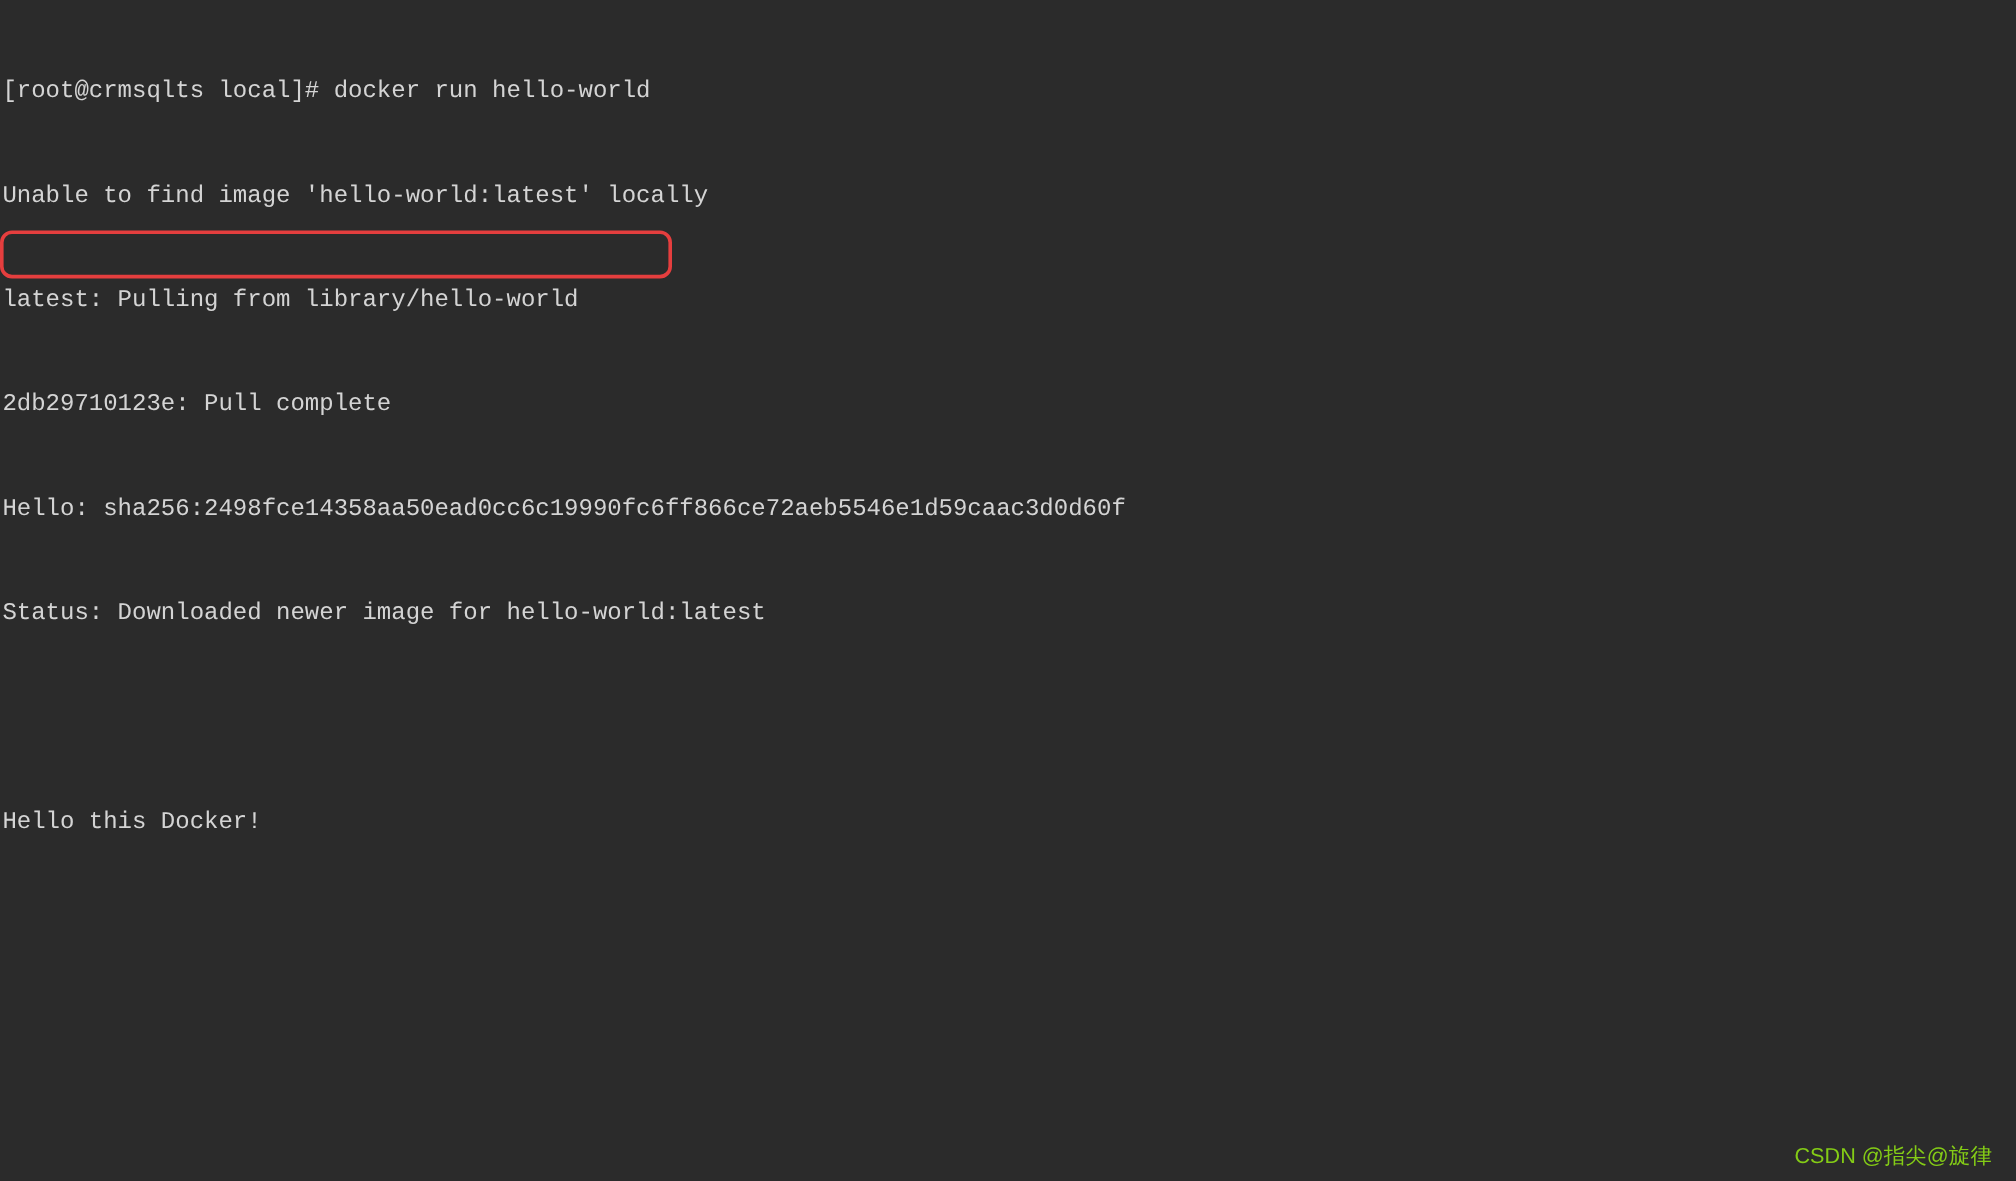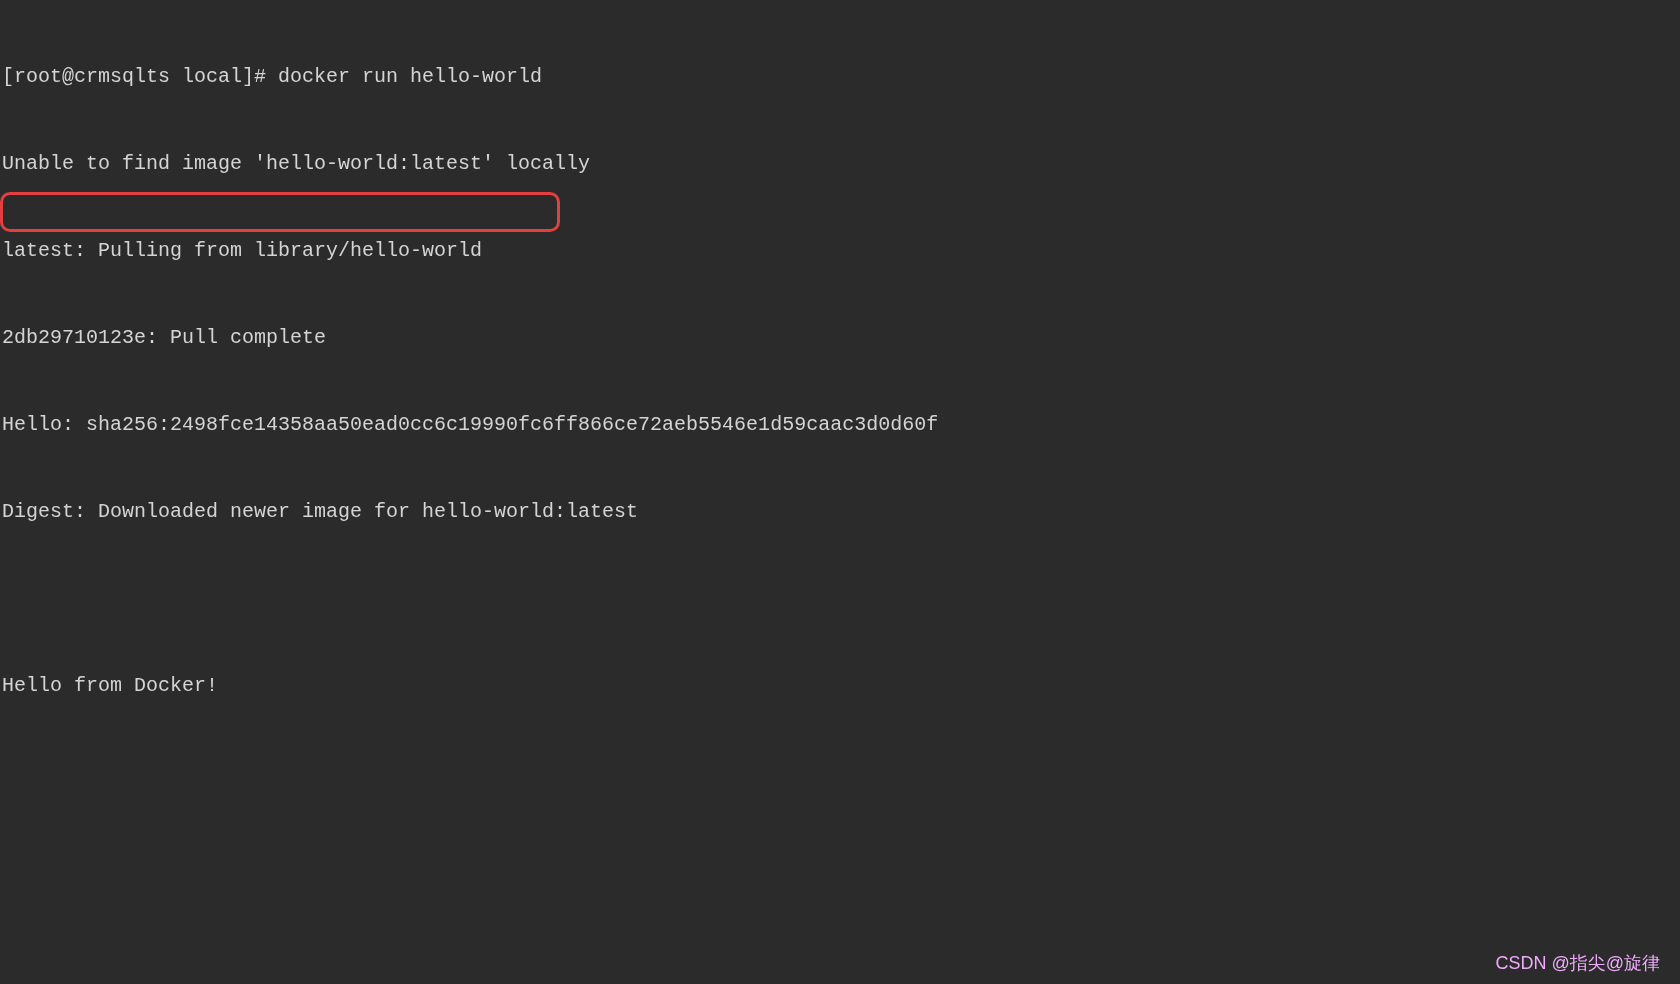--- a/index.html
+++ b/index.html
@@ -32,36 +32,36 @@
       border: 3px solid #e53e3e;
       border-radius: 10px;
       pointer-events: none;
       z-index: 10;
     }
     .watermark {
       position: absolute;
       bottom: 8px;
       right: 20px;
       font-size: 18px;
-      color: #f0abfc;
+      color: #84cc16;
       font-family: sans-serif;
     }
   </style>
 </head>
 <body>
 
 <div class="terminal">
   <span class="line">[root@crmsqlts local]# docker run hello-world</span>
   <span class="line">Unable to find image 'hello-world:latest' locally</span>
   <span class="line">latest: Pulling from library/hello-world</span>
   <span class="line">2db29710123e: Pull complete</span>
   <span class="line">Hello: sha256:2498fce14358aa50ead0cc6c19990fc6ff866ce72aeb5546e1d59caac3d0d60f</span>
-  <span class="line">Digest: Downloaded newer image for hello-world:latest</span>
+  <span class="line">Status: Downloaded newer image for hello-world:latest</span>
   <span class="line"></span>
-  <span class="line">Hello from Docker!</span>
+  <span class="line">Hello this Docker!</span>
   <span class="line"></span>
   
   
   
   
   
   
   
   
   

